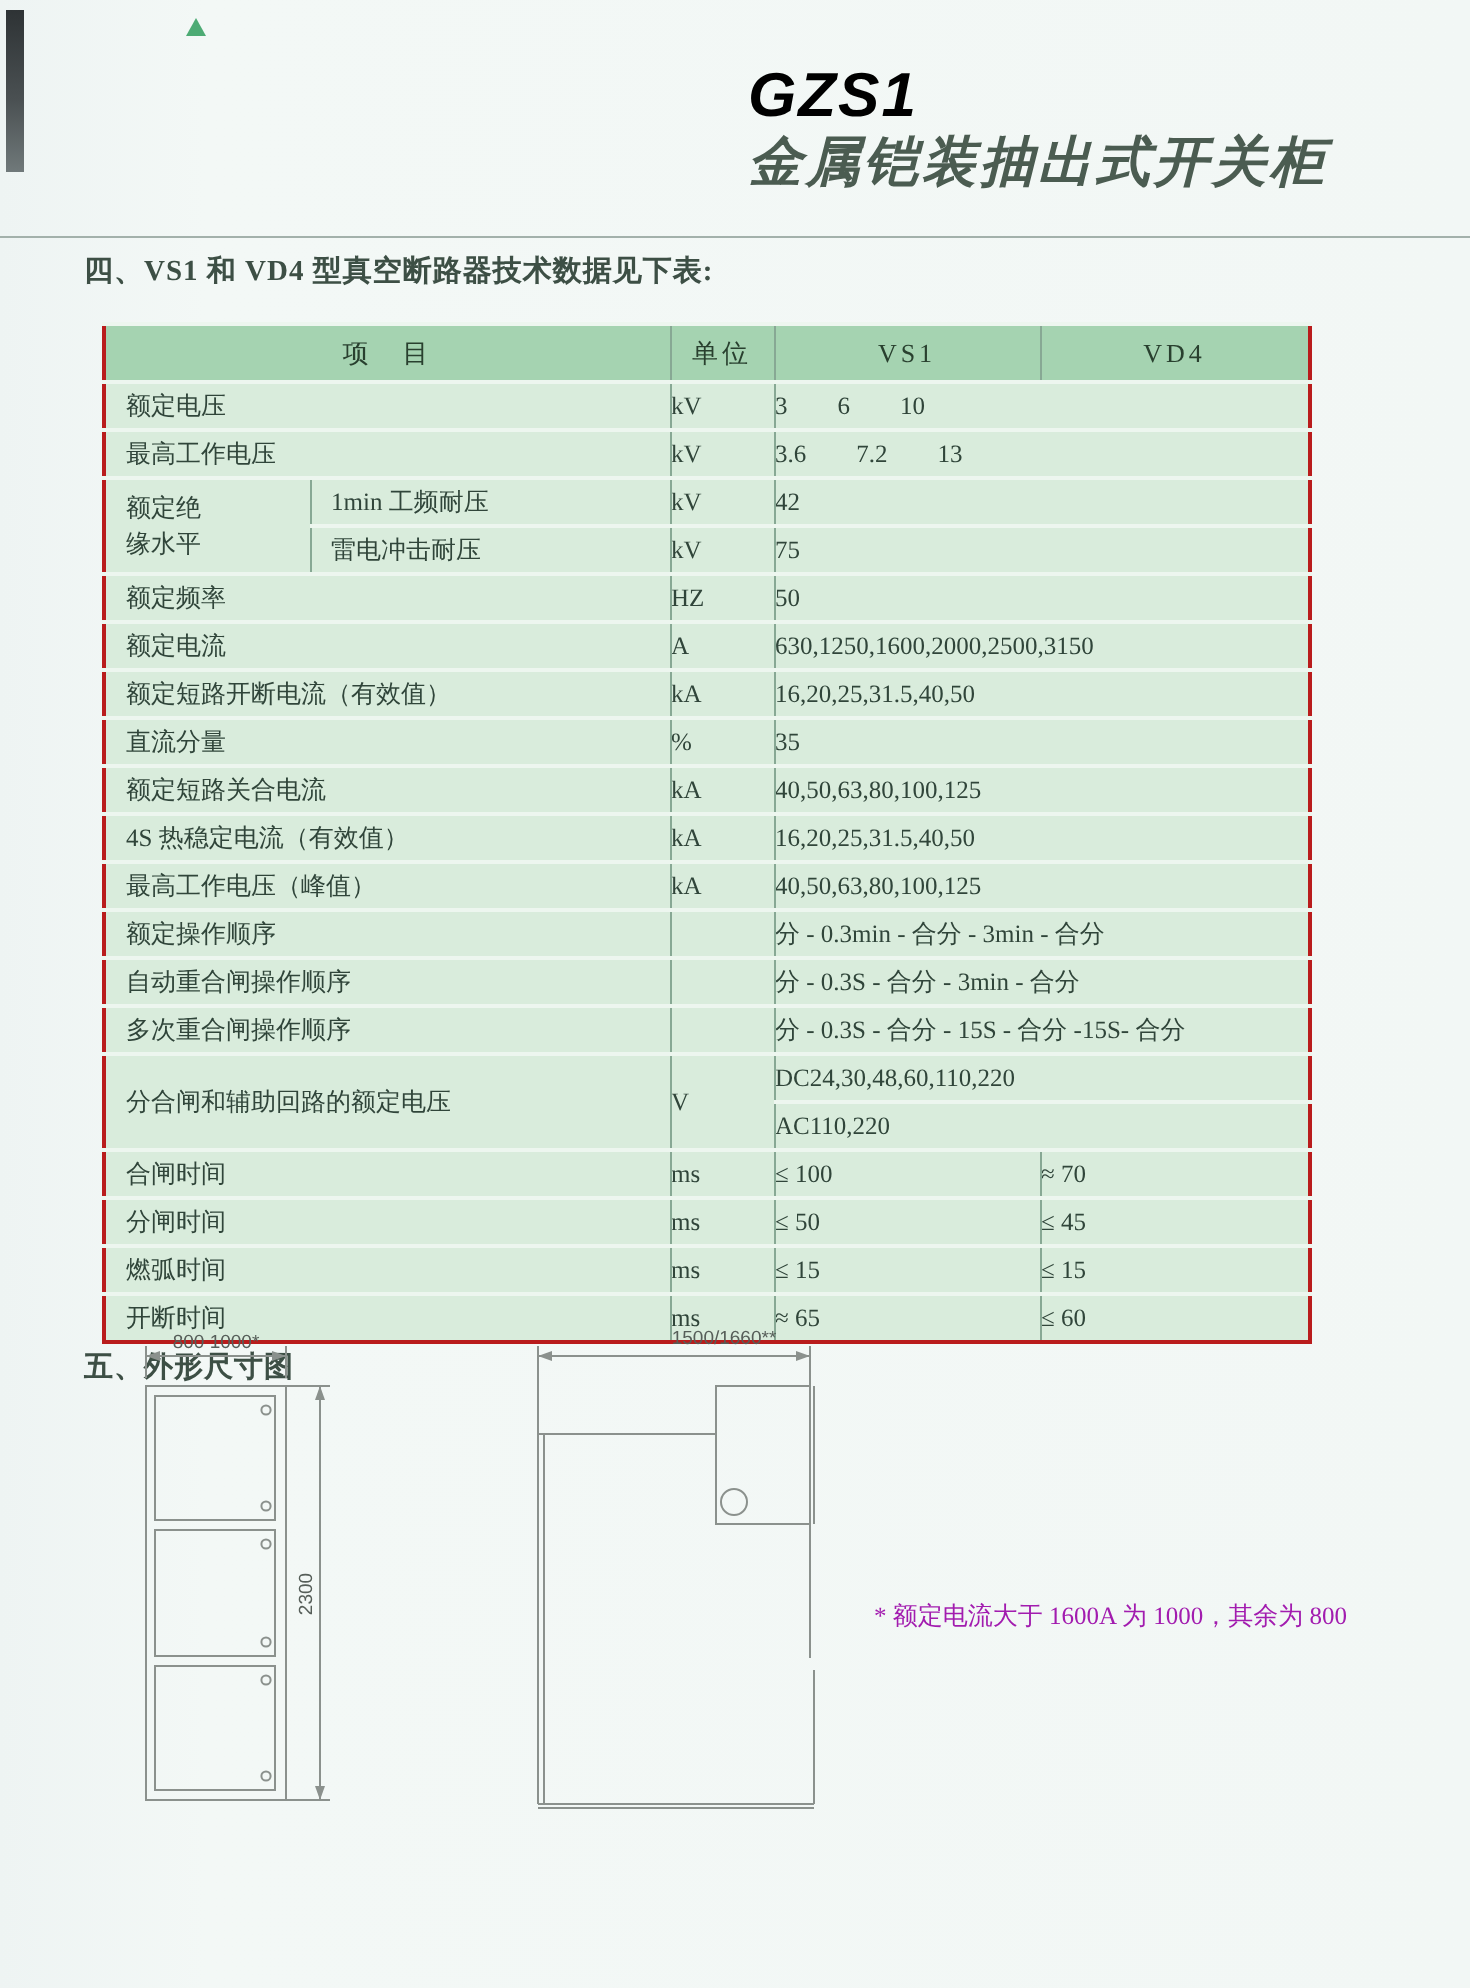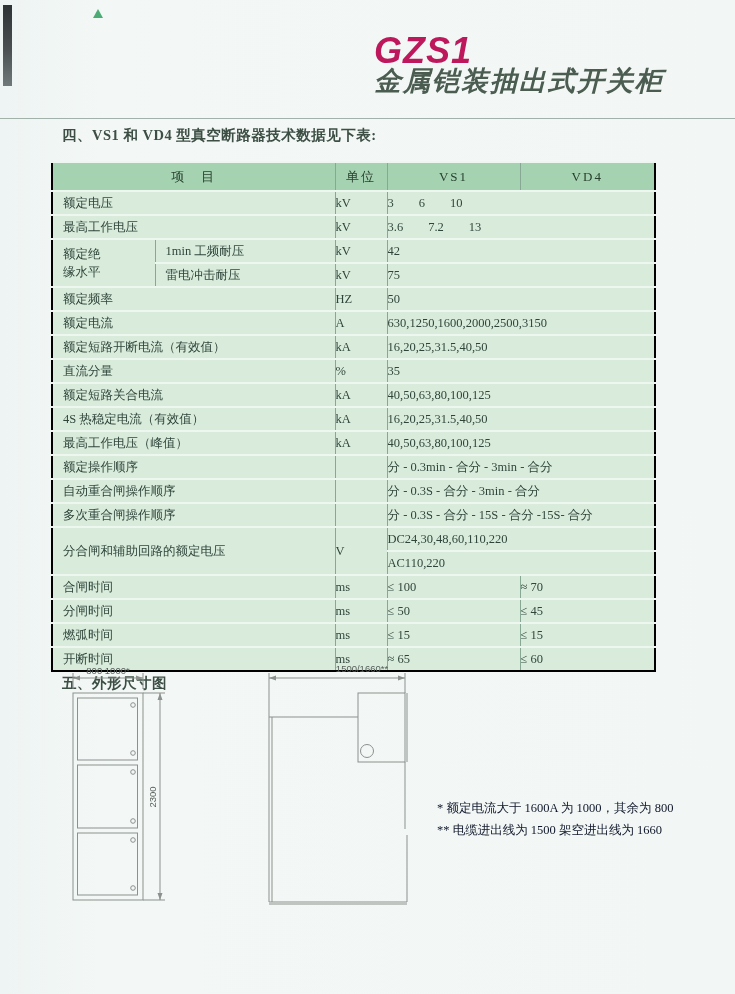--- a/index.html
+++ b/index.html
@@ -10,33 +10,33 @@
 
   
   .scan-bar{left:3px;top:5px;width:9px;height:81px;
             background:linear-gradient(180deg,#2e3335 0%,#4a5052 55%,#70797a 100%);}
   .logo-mark{left:93px;top:9px;width:0;height:0;
              border-left:5px solid transparent;border-right:5px solid transparent;
              border-bottom:9px solid #2f9e5d;opacity:.85;}
 
   
   .doc-title{left:374px;top:30px;font-family:"Liberation Sans","DejaVu Sans",sans-serif;
-             font-weight:bold;font-style:italic;font-size:36px;letter-spacing:1px;color:#be185d;}
+             font-weight:bold;font-style:italic;font-size:31px;letter-spacing:1px;color:#000000;}
   .doc-subtitle{left:374px;top:63px;font-family:"Liberation Sans","DejaVu Sans",sans-serif;
              font-weight:bold;font-style:italic;font-size:27px;letter-spacing:2px;color:#4b5c51;}
   .header-rule{left:0;top:118px;width:735px;height:1px;background:#a3b1ab;}
 
-  .sec-title{font-size:14.5px;font-weight:bold;color:#3d4f45;letter-spacing:.5px;margin-left:20px;}
+  .sec-title{font-size:14.5px;font-weight:bold;color:#3d4f45;letter-spacing:.5px;}
   .sec4{left:42px;top:126px;}
   .sec5{left:42px;top:674px;}
 
   
   .table-wrap{left:51px;top:161px;}
   table.spec{border-collapse:collapse;table-layout:fixed;width:603px;
-             font-size:12.5px;color:#30453a;border:2px solid #000000;}
+             font-size:12.5px;color:#30453a;border:2px solid #b91c1c;}
   table.spec td{height:22px;background:#d9ecdc;border-left:1px solid #87a894;
                 border-top:2px solid #edf6ef;padding:0 0 0 10px;
                 white-space:nowrap;overflow:hidden;}
   table.spec tr.thead td{height:27px;background:#a5d3b1;text-align:center;padding:0;
                 font-size:13px;letter-spacing:2px;color:#29402f;}
   table.spec td.u,table.spec td.v{text-align:left;padding:0;}
   table.spec td.grp{line-height:1.45;white-space:normal;margin-left:36px;}
 </style>
 </head>
 <body>
@@ -230,16 +230,15 @@
     <line x1="13" y1="244" x2="151" y2="244"></line>
     <line x1="13" y1="246" x2="151" y2="246"></line>
   </g>
   <g fill="#8b918d" stroke="none">
     <path d="M13 20 l7 -2.5 v5 z"></path>
       <path d="M149 20 l-7 -2.5 v5 z"></path>
   </g>
   <text x="106" y="14" text-anchor="middle" font-size="9.5" fill="#565e59" font-family="Liberation Sans, DejaVu Sans, sans-serif">1500/1660**</text>
 </svg>
 
-<div class="abs" style="left:437px;top:797px;font-size:12.5px;line-height:22px;color:#0f172a;">
+<div class="abs" style="left:437px;top:797px;font-size:12.5px;line-height:22px;color:#a21caf;">
   <div>* 额定电流大于 1600A 为 1000，其余为 800</div>
-  <div>** 电缆进出线为 1500 架空进出线为 1660</div>
 </div>
 
 </body></html>

